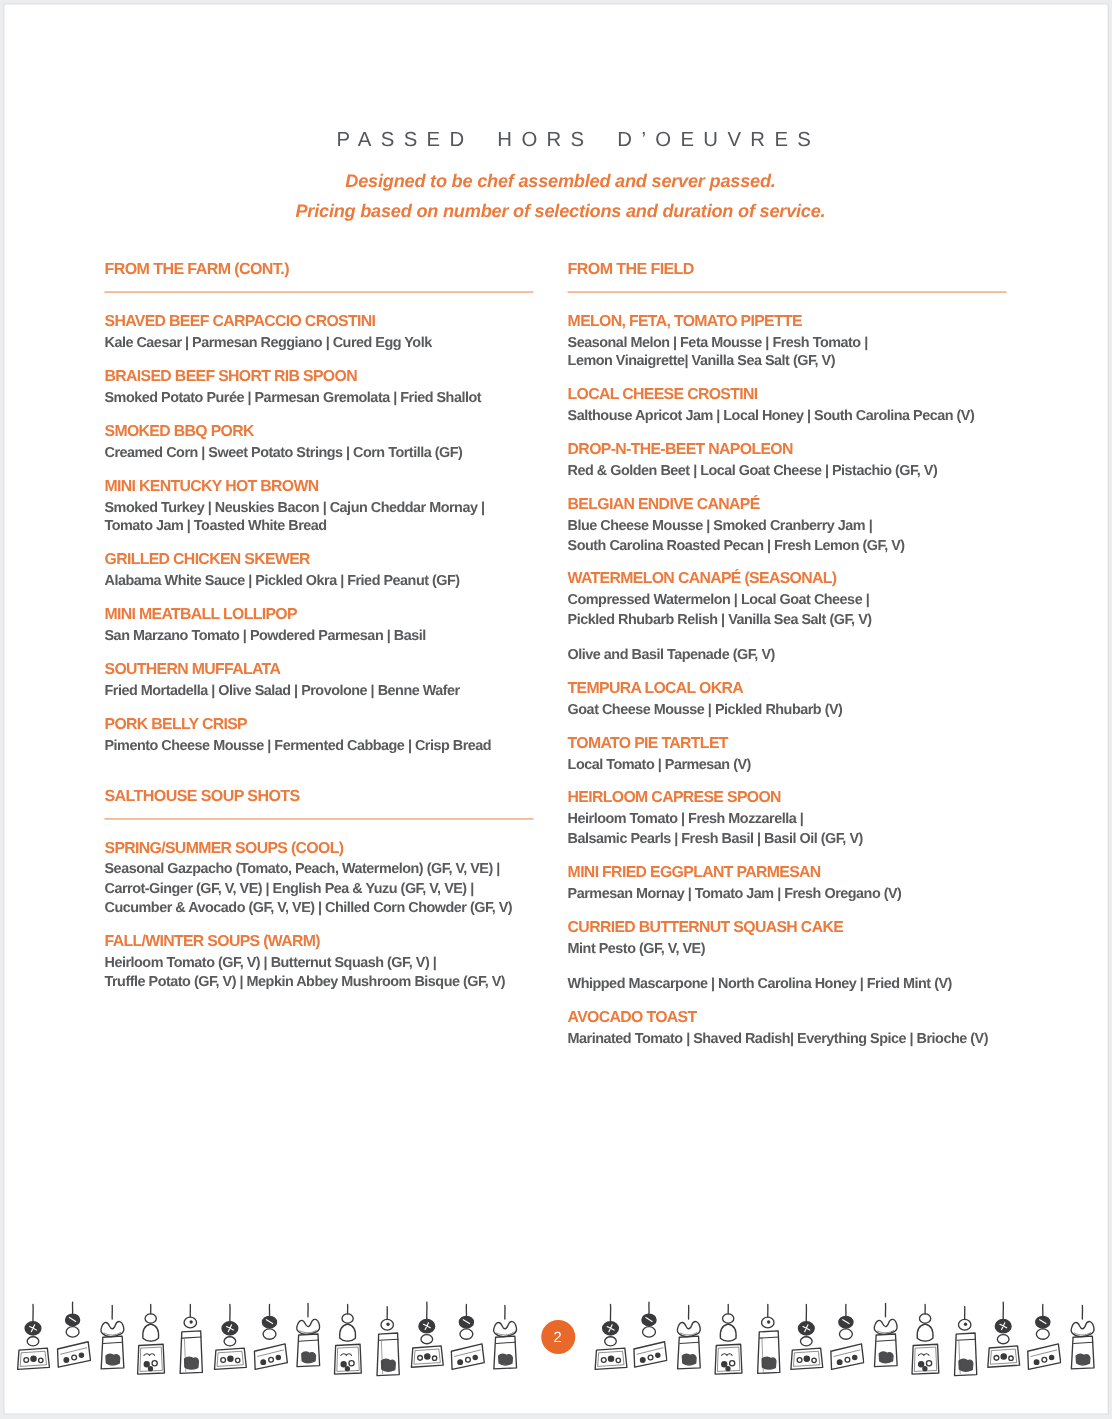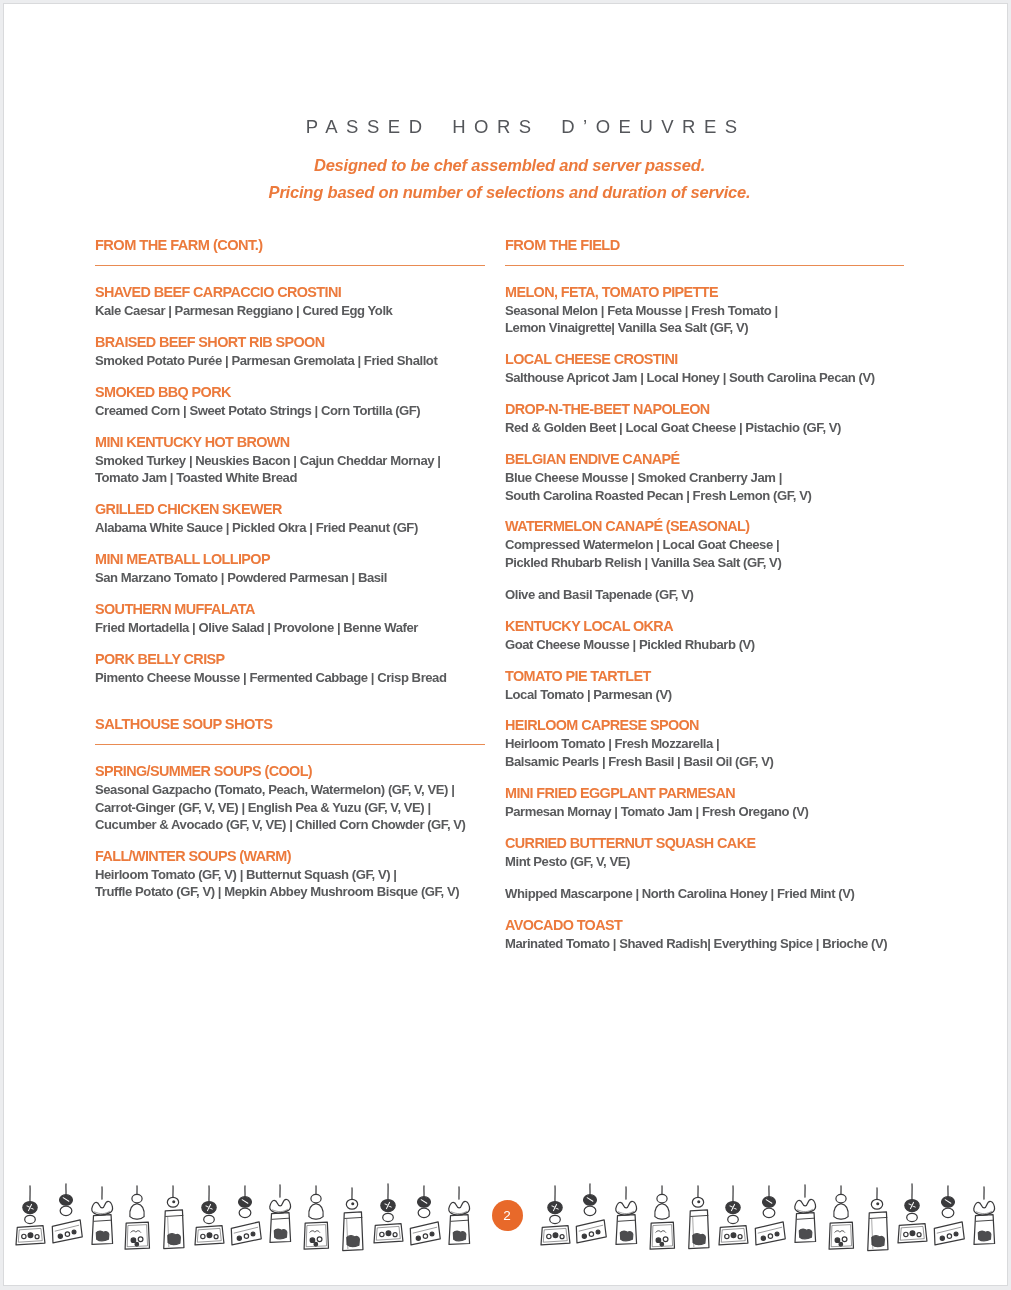--- a/index.html
+++ b/index.html
@@ -26,21 +26,21 @@
   }
   .subtitle-block{
     position:absolute;top:148px;left:4px;width:100%;text-align:center;
     color:var(--accent);font-style:italic;font-weight:700;
     font-size:16.5px;line-height:26.5px;letter-spacing:-0.2px;
   }
   .subtitle-block p{margin:0;}
   
   .columns{
     position:absolute;top:233px;left:91px;width:820px;
-    display:flex;gap:20px;
+    display:flex;gap:31px;
   }
   .column{width:390px;flex:0 0 auto;}
   .column.right{width:399px;}
   .menu-section + .menu-section{margin-top:30px;}
   .section-heading{
     margin:0;font-size:14.6px;font-weight:700;color:var(--accent);
     letter-spacing:-0.55px;padding-bottom:12px;
     border-bottom:1.5px solid var(--line);
   }
   .section-items{padding-top:18px;}
@@ -181,21 +181,21 @@
     <h3 class="item-name">WATERMELON CANAPÉ (SEASONAL)</h3>
     <p class="item-desc">Compressed Watermelon | Local Goat Cheese |
 Pickled Rhubarb Relish | Vanilla Sea Salt (GF, V)</p>
   </div>
 
   <div class="menu-item">
     <p class="item-desc">Olive and Basil Tapenade (GF, V)</p>
   </div>
 
   <div class="menu-item">
-    <h3 class="item-name">KENTUCKY LOCAL OKRA</h3>
+    <h3 class="item-name">TEMPURA LOCAL OKRA</h3>
     <p class="item-desc">Goat Cheese Mousse | Pickled Rhubarb (V)</p>
   </div>
 
   <div class="menu-item">
     <h3 class="item-name">TOMATO PIE TARTLET</h3>
     <p class="item-desc">Local Tomato | Parmesan (V)</p>
   </div>
 
   <div class="menu-item">
     <h3 class="item-name">HEIRLOOM CAPRESE SPOON</h3>

